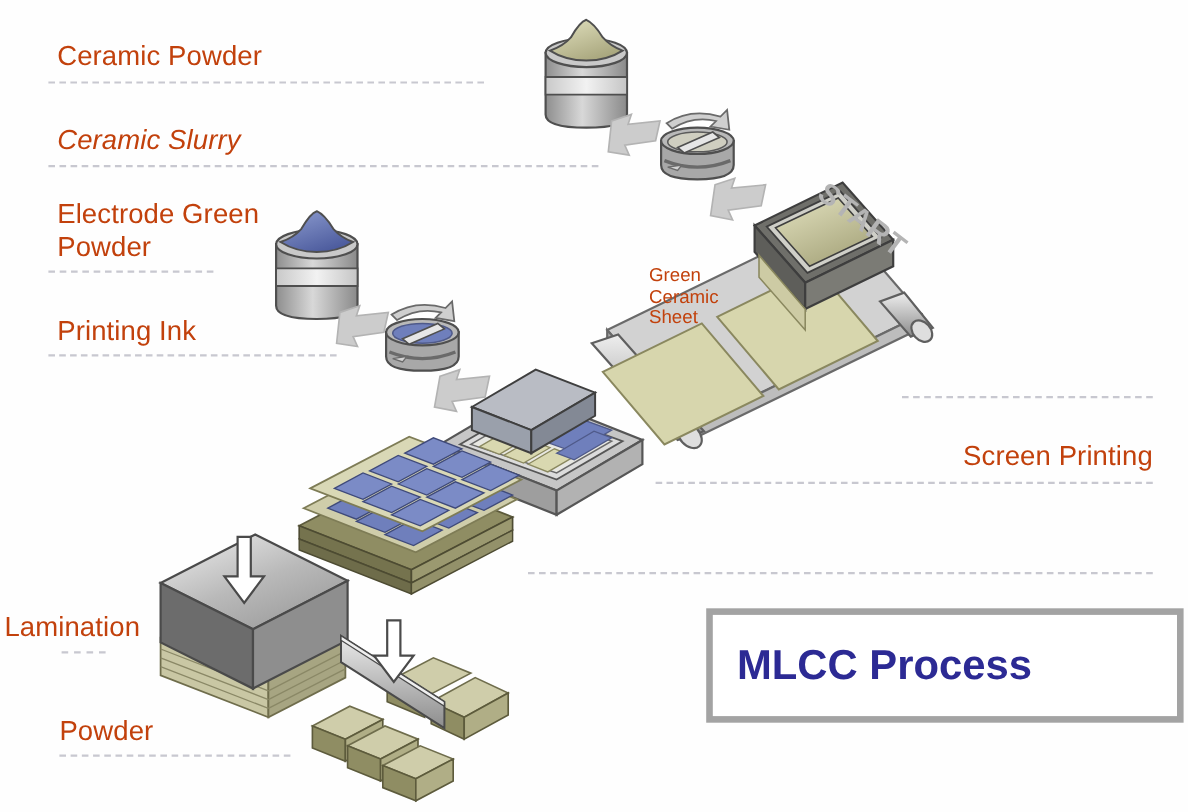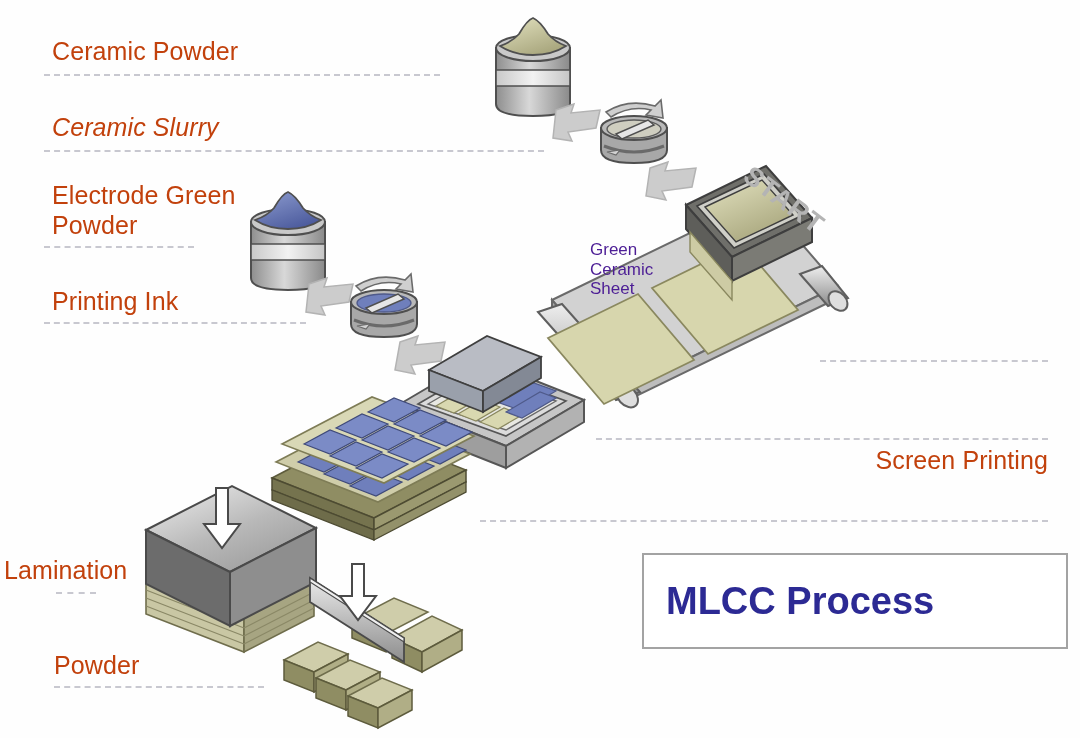--- a/index.html
+++ b/index.html
@@ -31,21 +31,21 @@
   .label.right {
     text-align: right;
   }
   .dash {
     position: absolute;
     height: 0;
     border-top: 2px dashed #c8c8d0;
   }
   .title-box {
     position: absolute;
-    border: 2px solid #a3a3a3;
+    border: 6px solid #a3a3a3;
     background: #ffffff;
     display: flex;
     align-items: center;
   }
   .title-box span {
     color: #2c2a94;
     font-size: 38px;
     font-weight: bold;
     padding-left: 22px;
     font-family: "Liberation Sans", sans-serif;
@@ -55,21 +55,21 @@
     color: #b4b4b4;
     font-size: 27px;
     font-weight: bold;
     font-family: "Liberation Sans", sans-serif;
     transform: rotate(37deg);
     transform-origin: left top;
     letter-spacing: 1px;
   }
   .gsheet-text {
     position: absolute;
-    color: #4c1d95;
+    color: #c2410c;
     font-size: 17px;
     line-height: 1.15;
     font-family: "Liberation Sans", sans-serif;
     white-space: pre-line;
     text-align: left;
   }
   svg.art {
     position: absolute;
     left: 0;
     top: 0;
@@ -334,21 +334,21 @@
   <div class="dash" style="left:44px; top:322px; width:262px;"></div>
 
   <div class="label" style="left:4px; top:555px;">Lamination</div>
   <div class="dash" style="left:56px; top:592px; width:40px;"></div>
 
   <div class="label" style="left:54px; top:650px;">Powder</div>
   <div class="dash" style="left:54px; top:686px; width:210px;"></div>
 
   <div class="dash" style="left:820px; top:360px; width:228px;"></div>
 
-  <div class="label right" style="left:760px; top:400px; width:288px;margin-top:45px;">Screen Printing</div>
+  <div class="label right" style="left:760px; top:400px; width:288px;">Screen Printing</div>
   <div class="dash" style="left:596px; top:438px; width:452px;"></div>
 
   <div class="dash" style="left:480px; top:520px; width:568px;"></div>
 
   <div class="gsheet-text" style="left:590px; top:240px;">Green
 Ceramic
 Sheet</div>
 
   <div class="start-text" style="left:756px; top:160px;">START</div>
 

